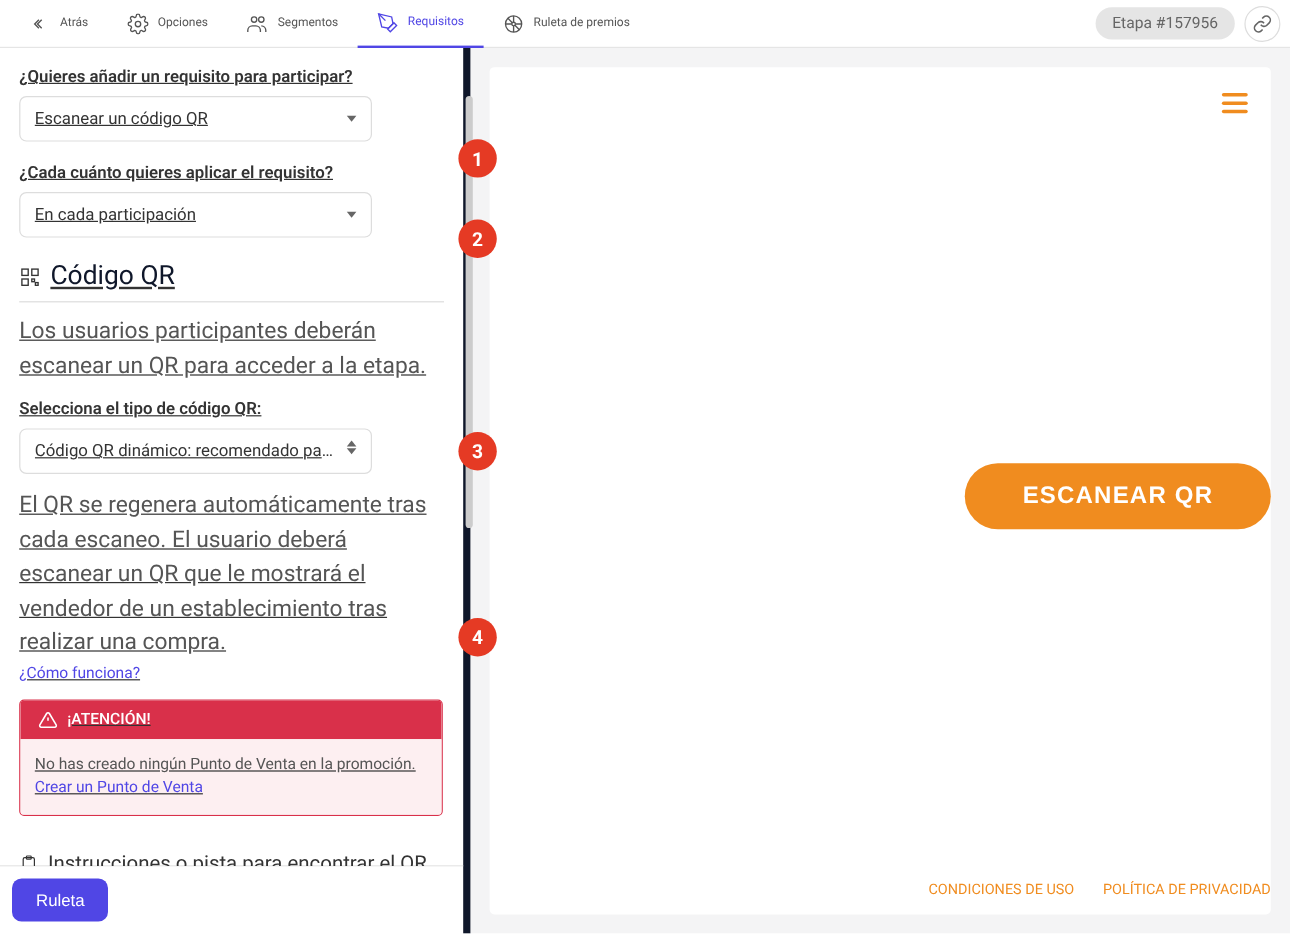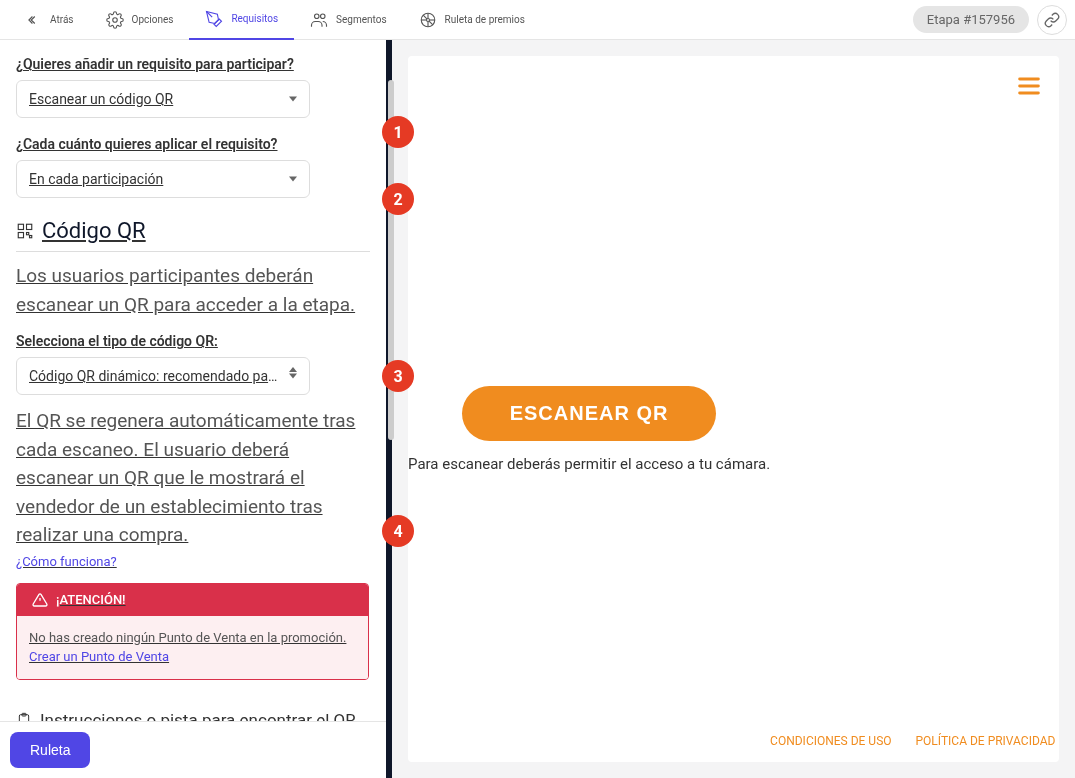--- a/index.html
+++ b/index.html
@@ -29,21 +29,21 @@
 .alert-body a { color: #5046e5; cursor: pointer; }
 .section-head2 { display:flex; align-items:center; gap:8px; font-size:17px; color:#333; border-bottom:1px solid #ddd; padding-bottom:8px; margin-top:30px; margin-bottom:12px;}
 .editor-toolbar { display:flex; align-items:center; border:1px solid #ddd; border-radius:4px 4px 0 0; padding: 4px 6px; gap:2px; width:400px;}
 .tb-btn { padding: 4px 6px; font-size: 13px; color:#555; cursor:pointer; font-family: inherit; min-width:24px; text-align:center;}
 .tb-btn.bold { font-weight:bold; }
 .tb-btn.italic { font-style:italic; font-family: serif;}
 .editor-area { border:1px solid #ddd; border-top:none; width:360px; height:40px; border-radius:0 0 4px 4px;}
 .footer-bar { border-top: 1px solid #e5e5e5; padding: 10px; }
 .save-btn { background: #5046e5; color:#fff; border:none; padding: 10px 20px; border-radius:8px; font-size:14px; cursor:pointer; }
 .right-pane { flex:1; background: #f4f4f5; padding: 16px; display:flex; flex-direction:column; }
-.preview { background:#fff; flex:1; border-radius:4px; position:relative; display:flex; flex-direction:row; align-items:flex-start; }
+.preview { background:#fff; flex:1; border-radius:4px; position:relative; display:flex; flex-direction:column; align-items:flex-end; }
 .hamburger { position:absolute; right:16px; top:16px; color:#f08c1f; cursor:pointer; }
 .centered { margin-top: 330px; display:flex; flex-direction:column; align-items:center; gap:14px;}
 .scan-btn { background:#f08c1f; color:#fff; border:none; padding: 16px 48px; border-radius:30px; font-size:20px; font-weight:700; letter-spacing:1px; cursor:pointer;}
 .scan-text { font-size:15px; color:#333; }
 .preview-footer { margin-top:auto; padding: 16px 0 14px 0; display:flex; gap:24px; justify-content:center;}
 .preview-footer a { color:#f08c1f; font-size:12px; cursor:pointer;}
 .num-badge { position:absolute; width:32px; height:32px; border-radius:16px; background:#e53a24; color:#fff; display:flex; align-items:center; justify-content:center; font-weight:700; font-size:16px; z-index:5;}
 svg { display:block; }
 </style>
 </head>
@@ -61,40 +61,40 @@
   </div>
   <div class="tab">
     <span class="tab-icon">
       <svg width="18" height="18" viewBox="0 0 24 24" fill="none" stroke="#555" stroke-width="1.5">
           <circle cx="12" cy="12" r="3"></circle>
           <path d="M19.4 15a1.65 1.65 0 0 0 .33 1.82l.06.06a2 2 0 1 1-2.83 2.83l-.06-.06a1.65 1.65 0 0 0-1.82-.33 1.65 1.65 0 0 0-1 1.51V21a2 2 0 1 1-4 0v-.09a1.65 1.65 0 0 0-1-1.51 1.65 1.65 0 0 0-1.82.33l-.06.06a2 2 0 1 1-2.83-2.83l.06-.06A1.65 1.65 0 0 0 4.6 15a1.65 1.65 0 0 0-1.51-1H3a2 2 0 1 1 0-4h.09A1.65 1.65 0 0 0 4.6 9a1.65 1.65 0 0 0-.33-1.82l-.06-.06A2 2 0 1 1 7.04 4.29l.06.06A1.65 1.65 0 0 0 9 4.6a1.65 1.65 0 0 0 1-1.51V3a2 2 0 1 1 4 0v.09c0 .66.39 1.26 1 1.51a1.65 1.65 0 0 0 1.82-.33l.06-.06A2 2 0 1 1 19.71 7.04l-.06.06A1.65 1.65 0 0 0 19.4 9c.25.61.85 1 1.51 1H21a2 2 0 1 1 0 4h-.09a1.65 1.65 0 0 0-1.51 1z"></path>
         </svg>
     </span>
     <span>Opciones</span>
   </div>
-  <div class="tab active">
-    <span class="tab-icon">
-      <svg width="18" height="18" viewBox="0 0 24 24" fill="none" stroke="#5046e5" stroke-width="1.5">
-          <path d="M12 19l7-7 3 3-7 7-3-3z"></path>
-          <path d="M18 13l-1.5-7.5L2 2l3.5 14.5L13 18l5-5z"></path>
-          <path d="M2 2l7.586 7.586"></path>
-        </svg>
-    </span>
-    <span>Requisitos</span>
-  </div>
   <div class="tab">
     <span class="tab-icon">
       <svg width="20" height="18" viewBox="0 0 24 24" fill="none" stroke="#555" stroke-width="1.5">
           <circle cx="9" cy="7" r="3"></circle>
           <path d="M2 21v-2a5 5 0 0 1 5-5h4a5 5 0 0 1 5 5v2"></path>
           <circle cx="17" cy="7" r="3"></circle>
           <path d="M17 14a5 5 0 0 1 5 5v2"></path>
         </svg>
     </span>
     <span>Segmentos</span>
+  </div>
+  <div class="tab active">
+    <span class="tab-icon">
+      <svg width="18" height="18" viewBox="0 0 24 24" fill="none" stroke="#5046e5" stroke-width="1.5">
+          <path d="M12 19l7-7 3 3-7 7-3-3z"></path>
+          <path d="M18 13l-1.5-7.5L2 2l3.5 14.5L13 18l5-5z"></path>
+          <path d="M2 2l7.586 7.586"></path>
+        </svg>
+    </span>
+    <span>Requisitos</span>
   </div>
   <div class="tab">
     <span class="tab-icon">
       <svg width="18" height="18" viewBox="0 0 24 24" fill="none" stroke="#555" stroke-width="1.5">
           <circle cx="12" cy="12" r="9"></circle>
           <circle cx="12" cy="12" r="2"></circle>
           <line x1="12" y1="3" x2="12" y2="10"></line>
           <line x1="12" y1="14" x2="12" y2="21"></line>
           <line x1="3" y1="12" x2="10" y2="12"></line>
           <line x1="14" y1="12" x2="21" y2="12"></line>
@@ -226,21 +226,20 @@
     <div class="preview">
       <div class="hamburger">
         <svg width="28" height="28" viewBox="0 0 24 24" fill="none" stroke="#f08c1f" stroke-width="2.5" stroke-linecap="round">
             <line x1="4" y1="6" x2="20" y2="6"></line>
             <line x1="4" y1="12" x2="20" y2="12"></line>
             <line x1="4" y1="18" x2="20" y2="18"></line>
           </svg>
       </div>
       <div class="centered">
         <button class="scan-btn">ESCANEAR QR</button>
-        <div class="scan-text">Para escanear deberás permitir el acceso a tu cámara.</div>
       </div>
       <div class="preview-footer">
         <a>CONDICIONES DE USO</a>
         <a>POLÍTICA DE PRIVACIDAD</a>
       </div>
     </div>
   </div>
 </div>
 
 </body></html>

